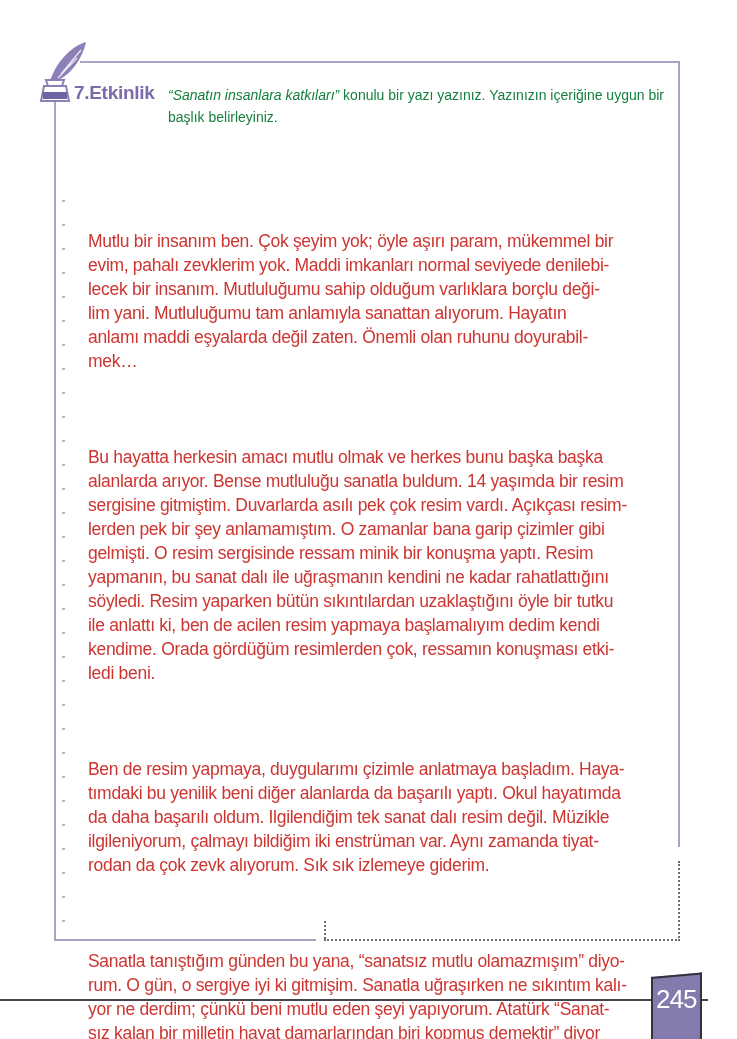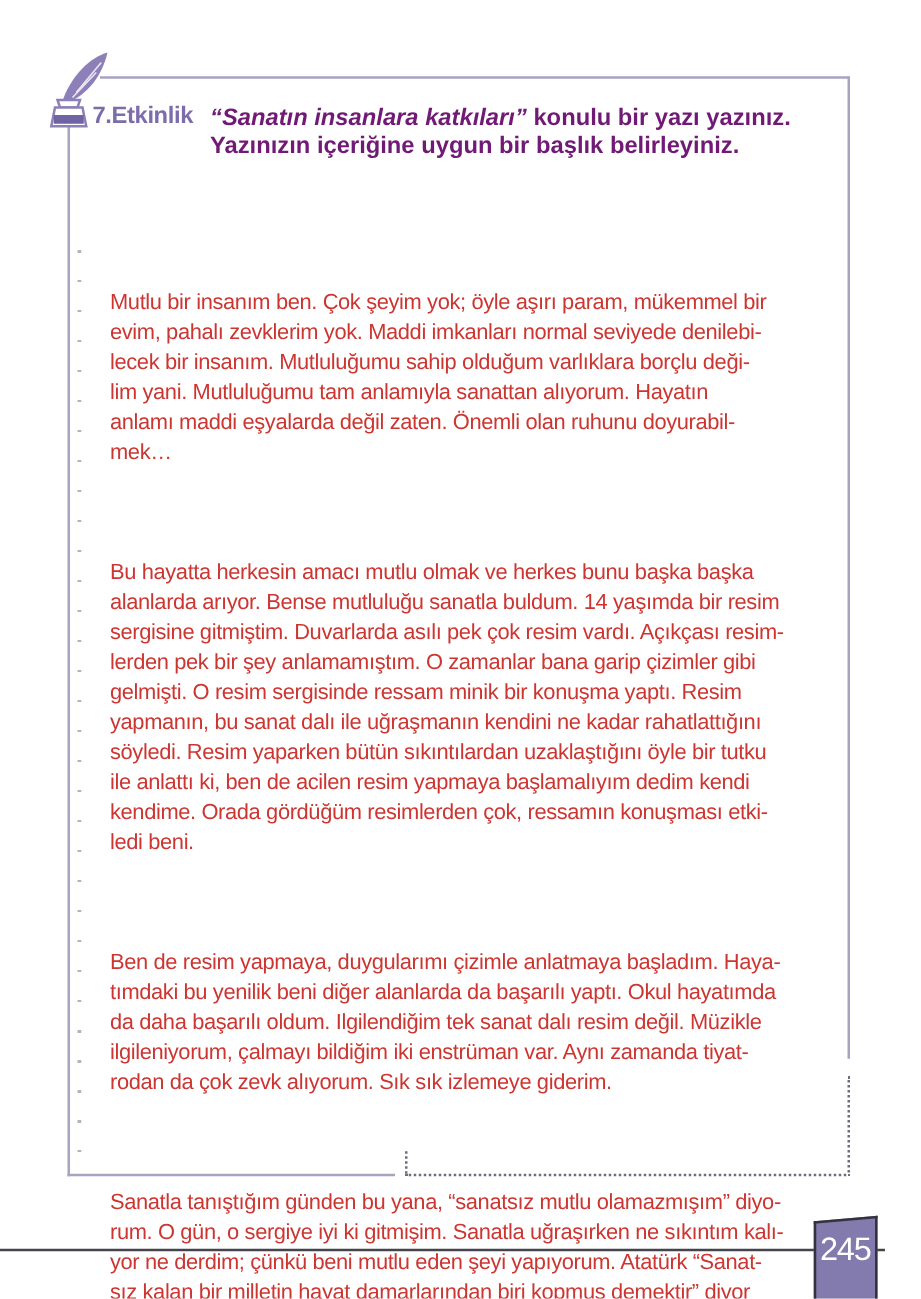--- a/index.html
+++ b/index.html
@@ -20,21 +20,21 @@
   .box-right-dotted{left:678px;top:861px;height:80px;border-left:2px dotted #716c7c;}
   .box-stub-dotted{left:324px;top:921px;height:18px;border-left:2px dotted #716c7c;}
   
   .activity-icon{position:absolute;left:34px;top:38px;width:72px;height:132px;}
   .activity-label{
     position:absolute;left:74px;top:82px;
     color:#7c6cab;font-size:19px;font-weight:bold;letter-spacing:-0.3px;
   }
   .activity-instruction{
     position:absolute;left:168px;top:84px;width:508px;
-    color:#701a75;font-size:19px;font-weight:bold;line-height:22px;
+    color:#15803d;font-size:14px;font-weight:normal;line-height:22px;
   }
   .instruction-quote{font-style:italic;}
   
   .ruled-stubs{
     position:absolute;left:62px;top:200px;width:3px;height:740px;
     background:repeating-linear-gradient(to bottom,#b5b0c2 0 2px,transparent 2px 24px);
   }
   .essay{
     position:absolute;left:88px;top:181px;width:592px;
     color:#cd3531;font-size:17.5px;line-height:24px;

